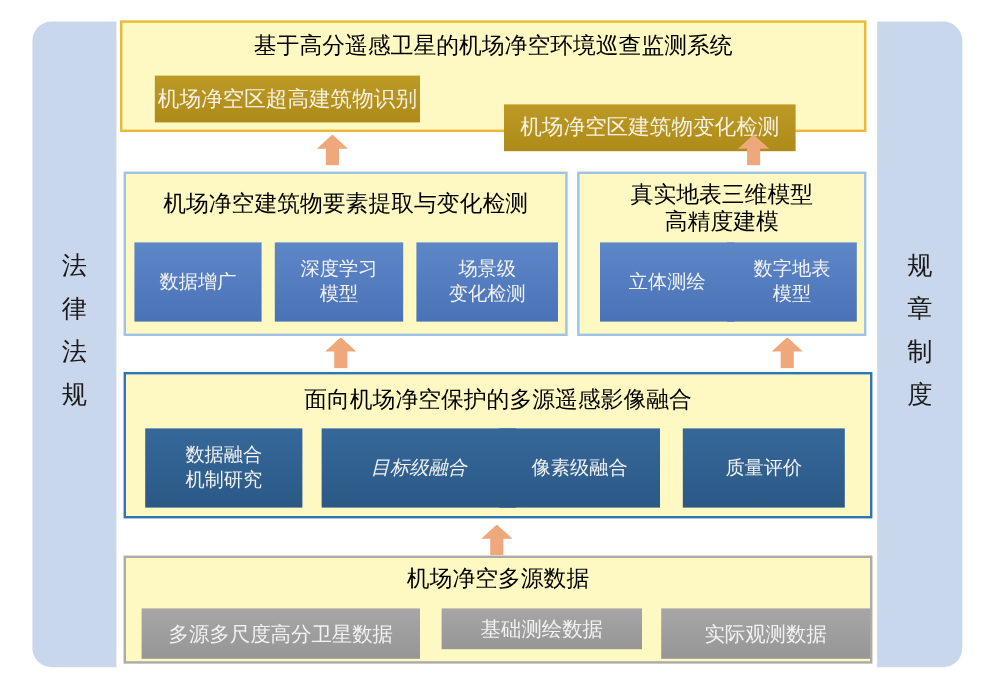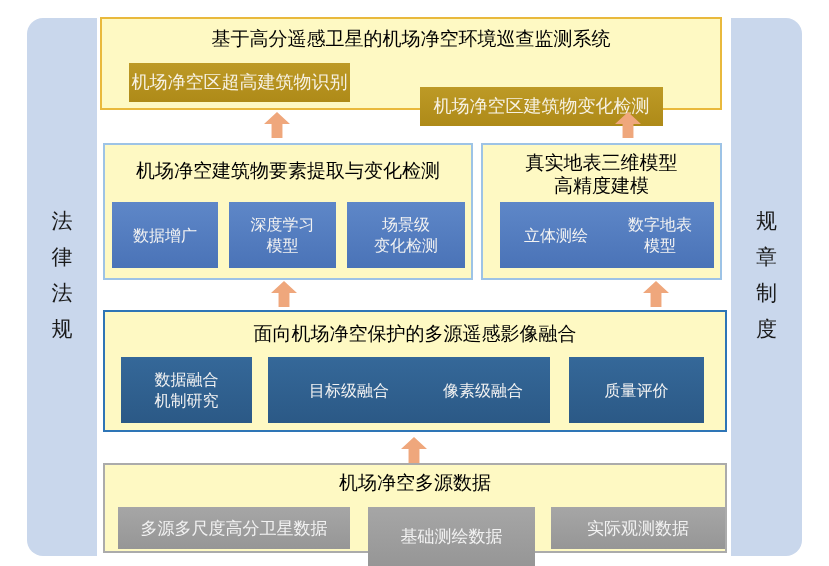--- a/index.html
+++ b/index.html
@@ -39,29 +39,29 @@
   .b-ext-0{left:7px;top:57px;width:106px;height:66px;}
   .b-ext-1{left:124px;top:57px;width:107px;height:66px;}
   .b-ext-2{left:242px;top:57px;width:118px;height:66px;}
   .b-mod-0{left:17px;top:57px;width:112px;height:66px;}
   .b-mod-1{left:123px;top:57px;width:108px;height:66px;}
   
   .l3-box{left:103px;top:310px;width:624px;height:122px;border:2px solid #2E75B6;}
   .l3-box .box-title{top:10px;}
   .btn.darkblue{background:linear-gradient(#356899,#2B5986);font-size:16px;}
   .b-fus-0{left:16px;top:45px;width:131px;height:66px;}
-  .b-fus-1{left:163px;top:45px;width:162px;height:66px;}
+  .b-fus-1{left:163px;top:45px;width:162px;height:66px;font-style:italic;}
   .b-fus-2{left:311px;top:45px;width:134px;height:66px;}
   .b-fus-3{left:464px;top:45px;width:135px;height:66px;}
   
   .data-box{left:103px;top:463px;width:624px;height:90px;border:2px solid #ABABAB;}
   .data-box .box-title{top:6px;}
   .btn.gray{background:linear-gradient(#A6A6A6,#969696);font-size:17px;}
   .b-dat-0{left:13px;top:42px;width:232px;height:42px;}
-  .b-dat-1{left:263px;top:42px;width:167px;height:59px;}
+  .b-dat-1{left:263px;top:42px;width:167px;height:34px;}
   .b-dat-2{left:446px;top:42px;width:174px;height:42px;}
   
   .up-arrow{
     position:absolute;width:26px;height:26px;background:#EFA77C;
     clip-path:polygon(50% 0,100% 46%,71% 46%,71% 100%,29% 100%,29% 46%,0 46%);
   }
   .a1{left:264px;top:112px;}
   .a2{left:615px;top:112px;}
   .a3{left:271px;top:281px;}
   .a4{left:643px;top:281px;}

